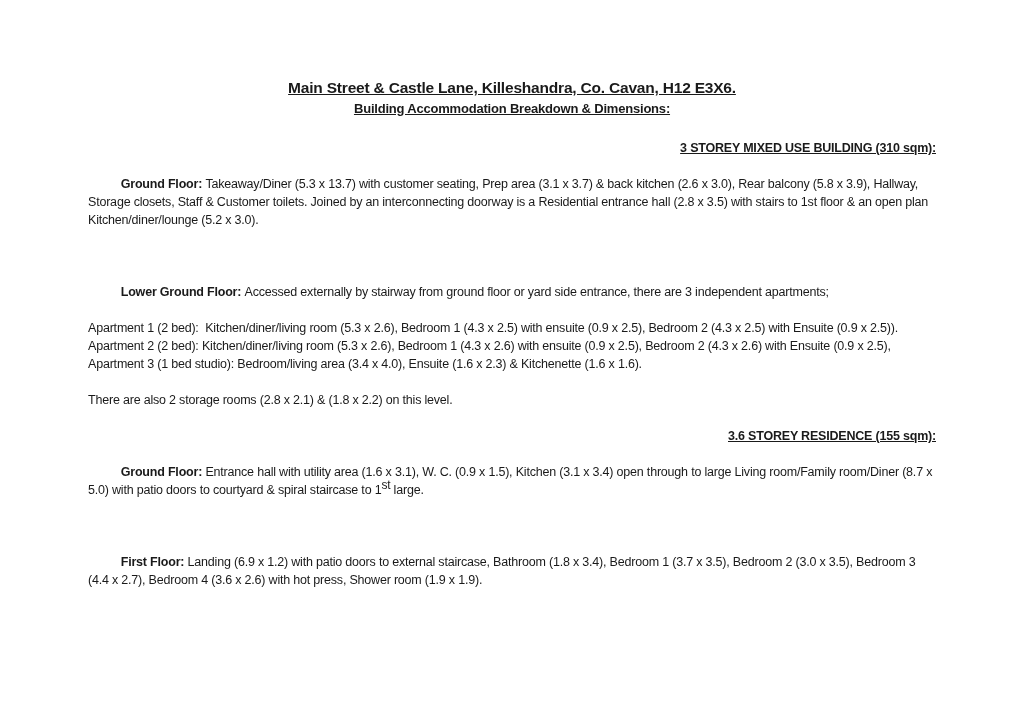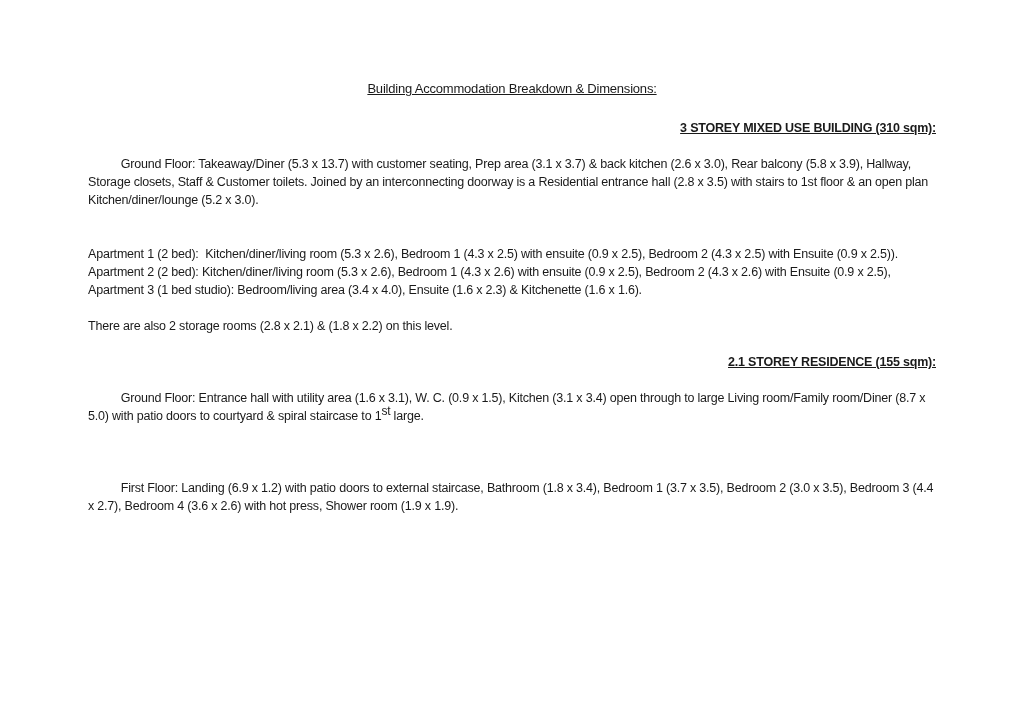--- a/index.html
+++ b/index.html
@@ -23,76 +23,80 @@
     text-align: center;
     font-size: 15.5px;
     font-weight: 700;
     text-decoration: underline;
     line-height: 20px;
     margin: 0;
   }
   .subtitle {
     text-align: center;
     font-size: 13px;
-    font-weight: 400;
+    font-weight: 700;
     text-decoration: underline;
     line-height: 18px;
     margin: 2px 0 21px 0;
   }
   .body-text {
     font-size: 12.5px;
     line-height: 18px;
   }
   .sec-heading {
     font-weight: 700;
     text-decoration: underline;
     margin: 0;
     text-align: right;
   }
   .para { margin: 0 0 18px 0; }
   .line { white-space: pre-wrap; }
-  .b { font-weight: 400; }
+  .b { font-weight: 700; }
   sup.sup {
     font-size: 12px;
     line-height: 0;
     vertical-align: super;
   }
 </style>
 </head>
 <body>
 
 <div class="page">
 
+  <div class="title">Main Street &amp; Castle Lane, Killeshandra, Co. Cavan, H12 E3X6.</div>
   <div class="subtitle">Building Accommodation Breakdown &amp; Dimensions:</div>
 
   <div class="body-text">
 
     <section>
       <div class="sec-heading">3 STOREY MIXED USE BUILDING (310 sqm):</div>
 
       <div class="para">
         <div class="line">
           <span class="b">Ground Floor: </span><span>Takeaway/Diner (5.3 x 13.7) with customer seating, Prep area (3.1 x 3.7) &amp; back kitchen (2.6 x 3.0), Rear balcony (5.8 x 3.9), Hallway, Storage closets, Staff &amp; Customer toilets. Joined by an interconnecting doorway is a Residential entrance hall (2.8 x 3.5) with stairs to 1st floor &amp; an open plan Kitchen/diner/lounge (5.2 x 3.0).</span>
         </div>
       </div>
 
 
       <div class="para">
+        <div class="line">
+          <span class="b">Lower Ground Floor: </span><span>Accessed externally by stairway from ground floor or yard side entrance, there are 3 independent apartments;</span>
+        </div>
         <div class="line">Apartment 1 (2 bed):  Kitchen/diner/living room (5.3 x 2.6), Bedroom 1 (4.3 x 2.5) with ensuite (0.9 x 2.5), Bedroom 2 (4.3 x 2.5) with Ensuite (0.9 x 2.5)).</div>
         <div class="line">Apartment 2 (2 bed): Kitchen/diner/living room (5.3 x 2.6), Bedroom 1 (4.3 x 2.6) with ensuite (0.9 x 2.5), Bedroom 2 (4.3 x 2.6) with Ensuite (0.9 x 2.5),</div>
         <div class="line">Apartment 3 (1 bed studio): Bedroom/living area (3.4 x 4.0), Ensuite (1.6 x 2.3) &amp; Kitchenette (1.6 x 1.6).</div>
       </div>
 
       <div class="para">
         <div class="line">There are also 2 storage rooms (2.8 x 2.1) &amp; (1.8 x 2.2) on this level.</div>
       </div>
     </section>
 
     <section>
-      <div class="sec-heading">2.1 STOREY RESIDENCE (155 sqm):</div>
+      <div class="sec-heading">3.6 STOREY RESIDENCE (155 sqm):</div>
 
       <div class="para">
         <div class="line">
           <span class="b">Ground Floor: </span><span>Entrance hall with utility area (1.6 x 3.1), W. C. (0.9 x 1.5), Kitchen (3.1 x 3.4) open through to large Living room/Family room/Diner (8.7 x 5.0) with patio doors to courtyard &amp; spiral staircase to 1</span><sup class="sup">st</sup><span> large.</span>
         </div>
       </div>
 
       <div class="para">
         <div class="line">
           <span class="b">First Floor: </span><span>Landing (6.9 x 1.2) with patio doors to external staircase, Bathroom (1.8 x 3.4), Bedroom 1 (3.7 x 3.5), Bedroom 2 (3.0 x 3.5), Bedroom 3 (4.4 x 2.7), Bedroom 4 (3.6 x 2.6) with hot press, Shower room (1.9 x 1.9).</span>

